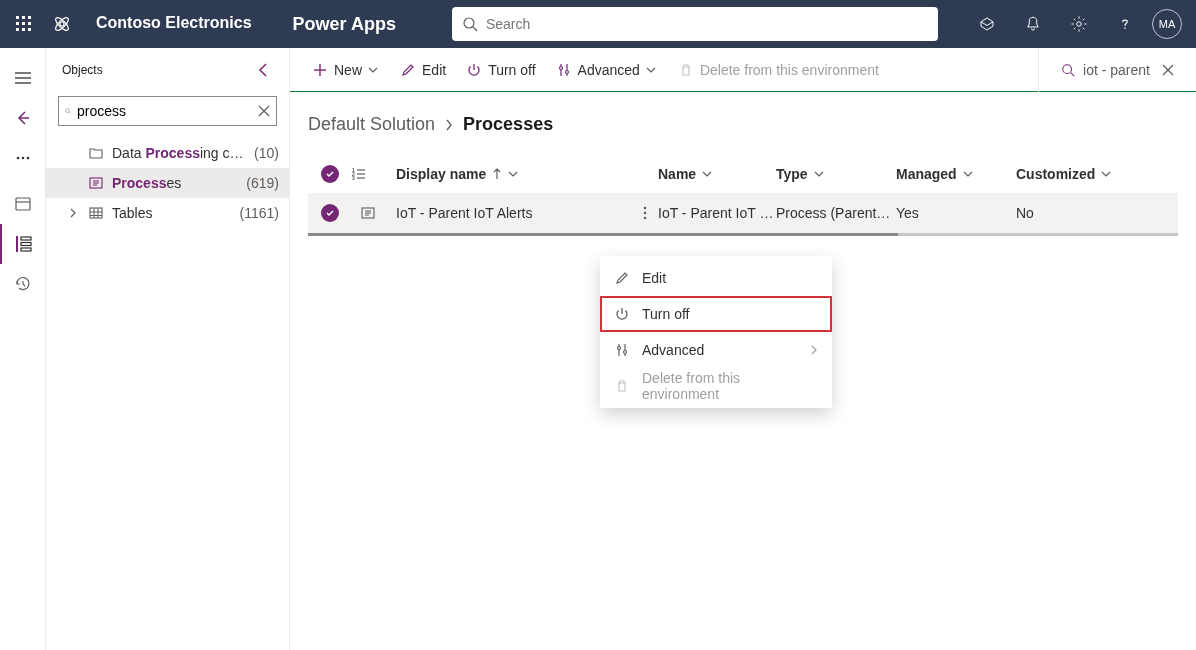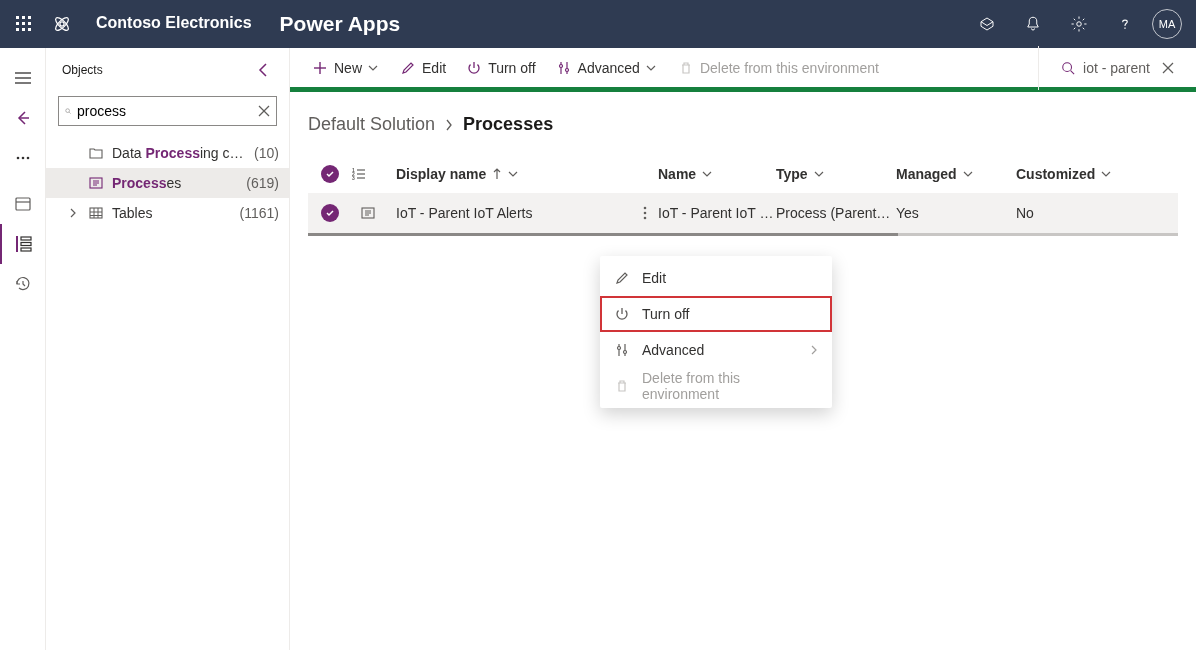--- a/index.html
+++ b/index.html
@@ -7,21 +7,21 @@
 
   
   .header {
     height: 48px; background: #2f3b52; color: #fff; display: flex; align-items: center;
     padding: 0 8px 0 0;
   }
   .waffle { width: 48px; height: 48px; display:flex; align-items:center; justify-content:center; cursor:pointer; }
   .brand { display:flex; gap:24px; margin-left:4px; }
   .brand-logo { width:20px; height:20px; }
   .brand-name { font-size:16px; font-weight:600; color:#fff; }
-  .app-name { margin-left:28px; font-size:21px; font-weight:600; color:#fff; }
+  .app-name { margin-left:41px; font-size:18px; font-weight:600; color:#fff; }
   .search-wrap { margin-left:56px; flex:0 0 486px; height:34px; background:#fff; border-radius:4px; display:flex; align-items:center; padding:0 10px; gap:8px; }
   .search-wrap input { border:none; outline:none; flex:1; font-size:14px; color:#323130; }
   .header-right { margin-left:auto; display:flex; align-items:center; gap:0; }
   .hicon { width:46px; height:48px; display:flex; align-items:center; justify-content:center; cursor:pointer; }
   .avatar { width:30px; height:30px; border-radius:50%; border:1px solid rgba(255,255,255,.7); display:flex; align-items:center; justify-content:center; font-size:11px; color:#fff; margin:0 6px 0 4px; }
 
   
   .body { display:flex; height:calc(650px - 48px); }
 
   
@@ -44,21 +44,21 @@
   .tree-row .ticon { width:16px; display:flex; align-items:center; justify-content:center; color:#605e5c; }
   .tree-row .label { flex:1; white-space:nowrap; overflow:hidden; text-overflow:ellipsis; }
   .tree-row .count { color:#605e5c; padding-right:10px; }
   .tree-row.selected { background:#edebe9; }
   .hl { font-weight:700; color:#742774; }
 
   
   .main { flex:1; display:flex; flex-direction:column; }
 
   
-  .cmdbar { height:44px; display:flex; align-items:center; border-bottom:5px solid #15803d; padding:0 12px; }
+  .cmdbar { height:44px; display:flex; align-items:center; border-bottom:1px solid #15803d; padding:0 12px; }
   .cmd { display:flex; align-items:center; gap:6px; padding:0 10px; height:44px; cursor:pointer; color:#323130; }
   .cmd.disabled { color:#a19f9d; cursor:default; }
   .cmd .ic { width:16px; height:16px; display:flex; align-items:center; justify-content:center; }
   .cmd .chev-sm { width:12px; color:#605e5c; }
   .cmd-right { margin-left:auto; display:flex; align-items:center; gap:6px; }
   .filter-pill { display:flex; align-items:center; gap:8px; color:#605e5c; padding:0 6px; }
   .filter-pill .fx { width:20px; height:20px; display:flex; align-items:center; justify-content:center; color:#605e5c; cursor:pointer; }
   .vsplit { width:1px; height:44px; background:#edebe9; margin:0 10px 0 2px; }
 
   .content { padding:22px 18px 0 18px; position:relative; }
@@ -120,20 +120,27 @@
     <svg class="brand-logo" viewBox="0 0 24 24">
         <g stroke="#fff" stroke-width="1.5" fill="none">
           <circle cx="12" cy="12" r="2.5"></circle>
           <ellipse cx="12" cy="12" rx="10" ry="4" transform="rotate(45 12 12)"></ellipse>
           <ellipse cx="12" cy="12" rx="10" ry="4" transform="rotate(-45 12 12)"></ellipse>
         </g>
       </svg>
     <span class="brand-name">Contoso Electronics</span>
   </div>
   <div class="app-name">Power Apps</div>
+  <div class="search-wrap">
+    <svg width="16" height="16" viewBox="0 0 16 16">
+        <circle cx="7" cy="7" r="5" stroke="#605e5c" stroke-width="1.2" fill="none"></circle>
+        <line x1="11" y1="11" x2="15" y2="15" stroke="#605e5c" stroke-width="1.2"></line>
+      </svg>
+    <input type="text" placeholder="Search" style="">
+  </div>
   <div class="header-right">
     <div class="hicon">
       <svg width="18" height="18" viewBox="0 0 24 24">
           <g stroke="#fff" stroke-width="1.3" fill="none">
             <path d="M4 9 L12 4 L20 9 L12 14 Z"></path>
             <path d="M4 9 V15 L12 20 L20 15 V9"></path>
           </g>
         </svg>
     </div>
     <div class="hicon">

